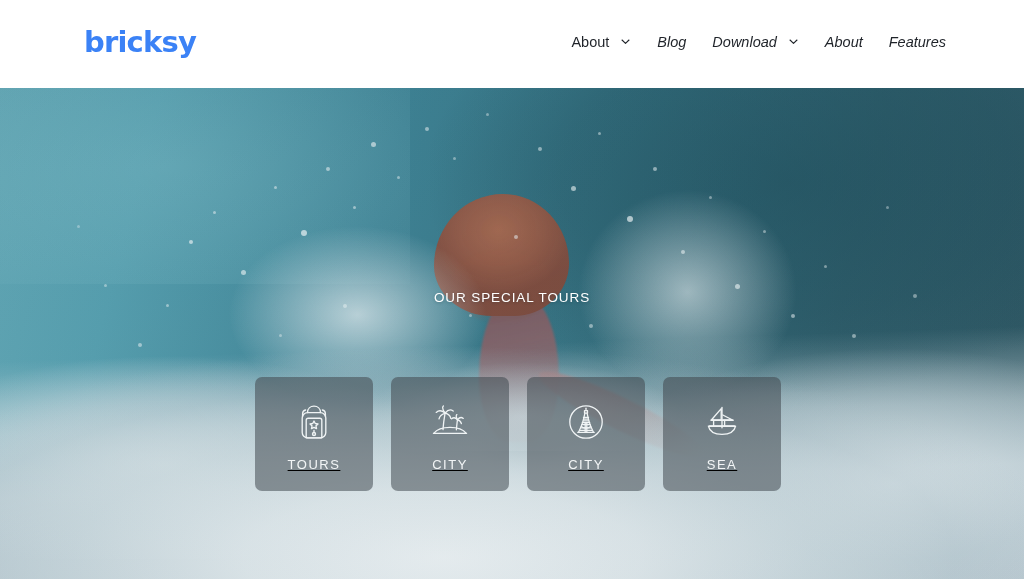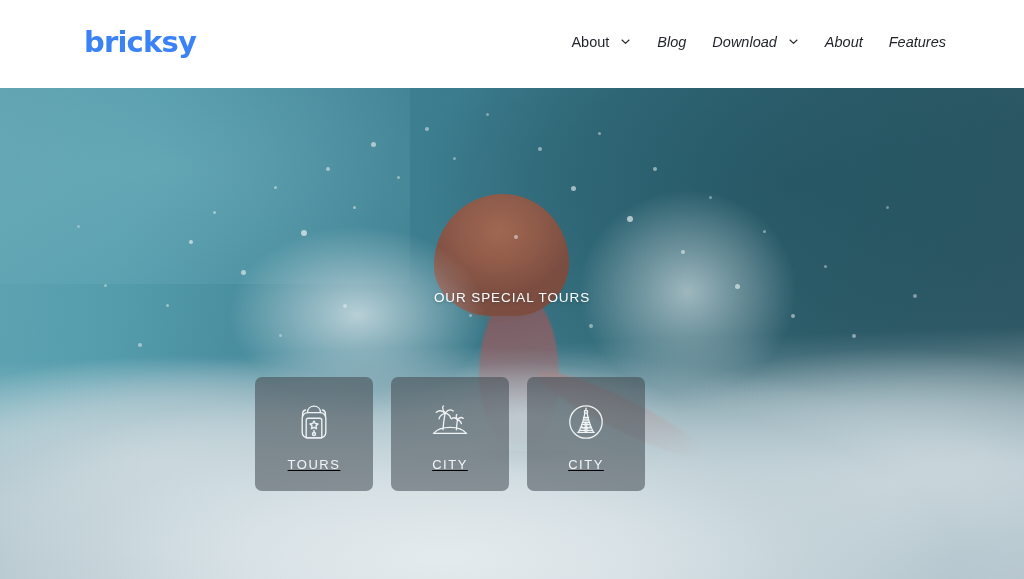--- a/index.html
+++ b/index.html
@@ -422,17 +422,38 @@
               <path d="M9.8 28.4 L26.2 28.4"></path>
 
               <path d="M15.9 15.2 L20.1 15.2 M15.6 16.9 L20.4 16.9"></path>
               <path d="M13.9 20.6 L22.1 20.6 M13.0 23.9 L23.0 23.9 M12.1 26.3 L23.9 26.3"></path>
               <path d="M17.2 18.7 L17.2 28.3 M18.8 18.7 L18.8 28.3"></path>
             </svg>
           </div>
           <div class="card-label">CITY</div>
         </div>
 
+        <div class="card">
+          <div class="card-icon">
+            <svg width="40" height="34" viewBox="0 0 40 34" fill="none" stroke="#f0f4f5" stroke-width="1.35" stroke-linecap="round" stroke-linejoin="round">
+
+              <path d="M20 2.4 L20 22.8"></path>
+
+              <path d="M19.2 3.6 L9.4 15.0 L19.2 15.0 Z"></path>
+
+              <path d="M20.8 15.0 L30.6 15.0 L20.8 10.0"></path>
+              <path d="M9.0 15.2 L31.2 15.2"></path>
+
+              <path d="M7.6 21.0 L32.4 21.0"></path>
+
+              <path d="M6.4 21.2 L33.6 21.2 C32.4 26.6 28.2 29.4 20.0 29.4 C11.8 29.4 7.6 26.6 6.4 21.2 Z"></path>
+
+              <path d="M11.6 15.4 L11.6 20.8"></path>
+              <path d="M22.6 15.4 L22.6 20.8"></path>
+            </svg>
+          </div>
+          <div class="card-label">SEA</div>
+        </div>
 
       </div>
     </div>
   </div>
 </div>
 
 </body></html>

